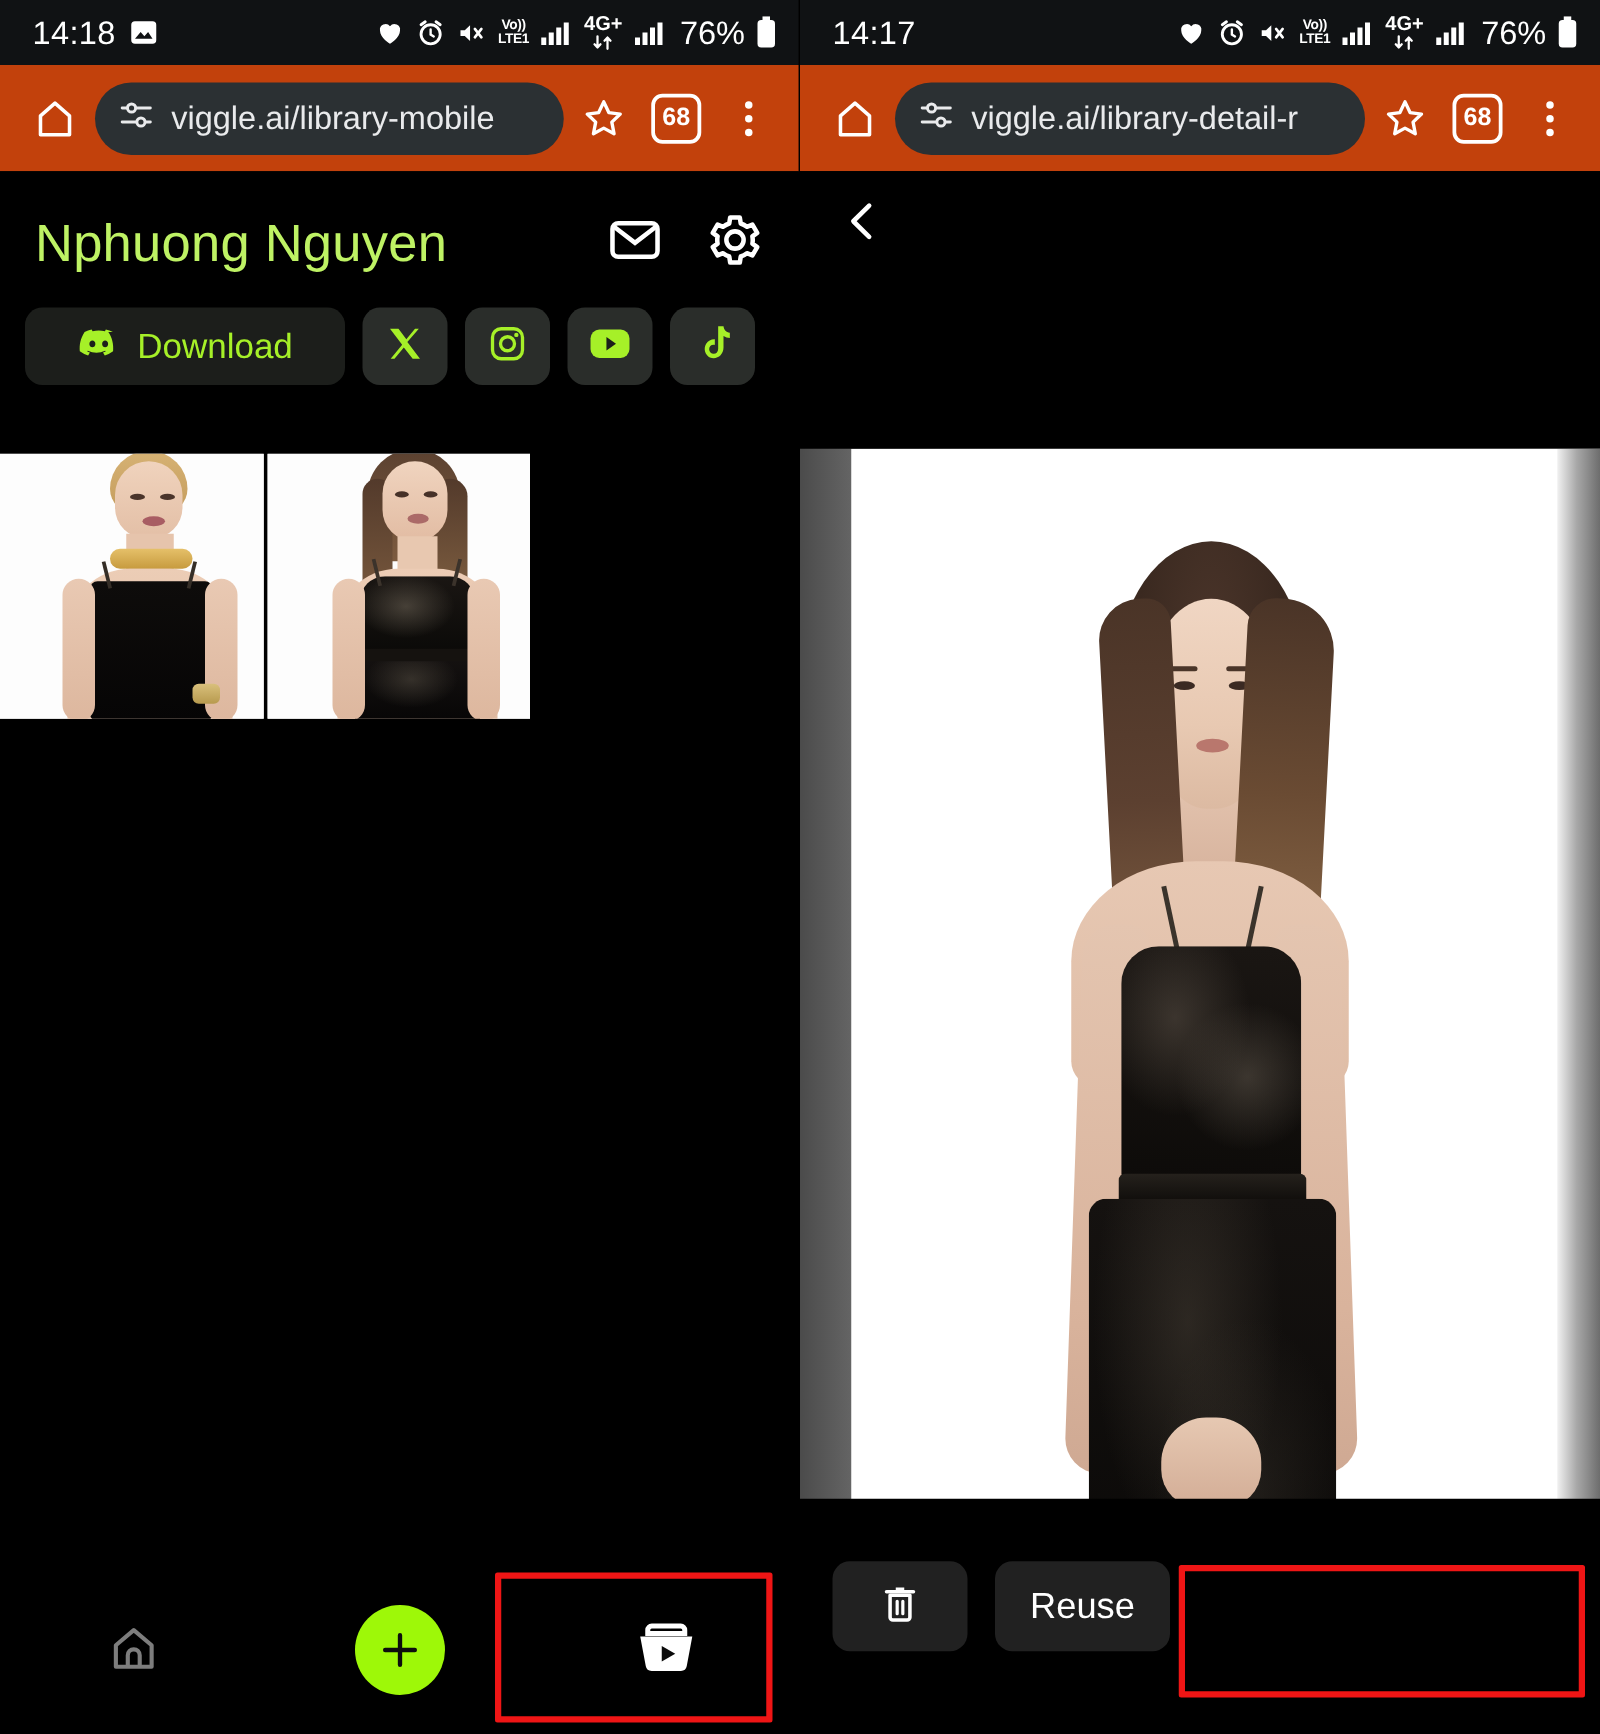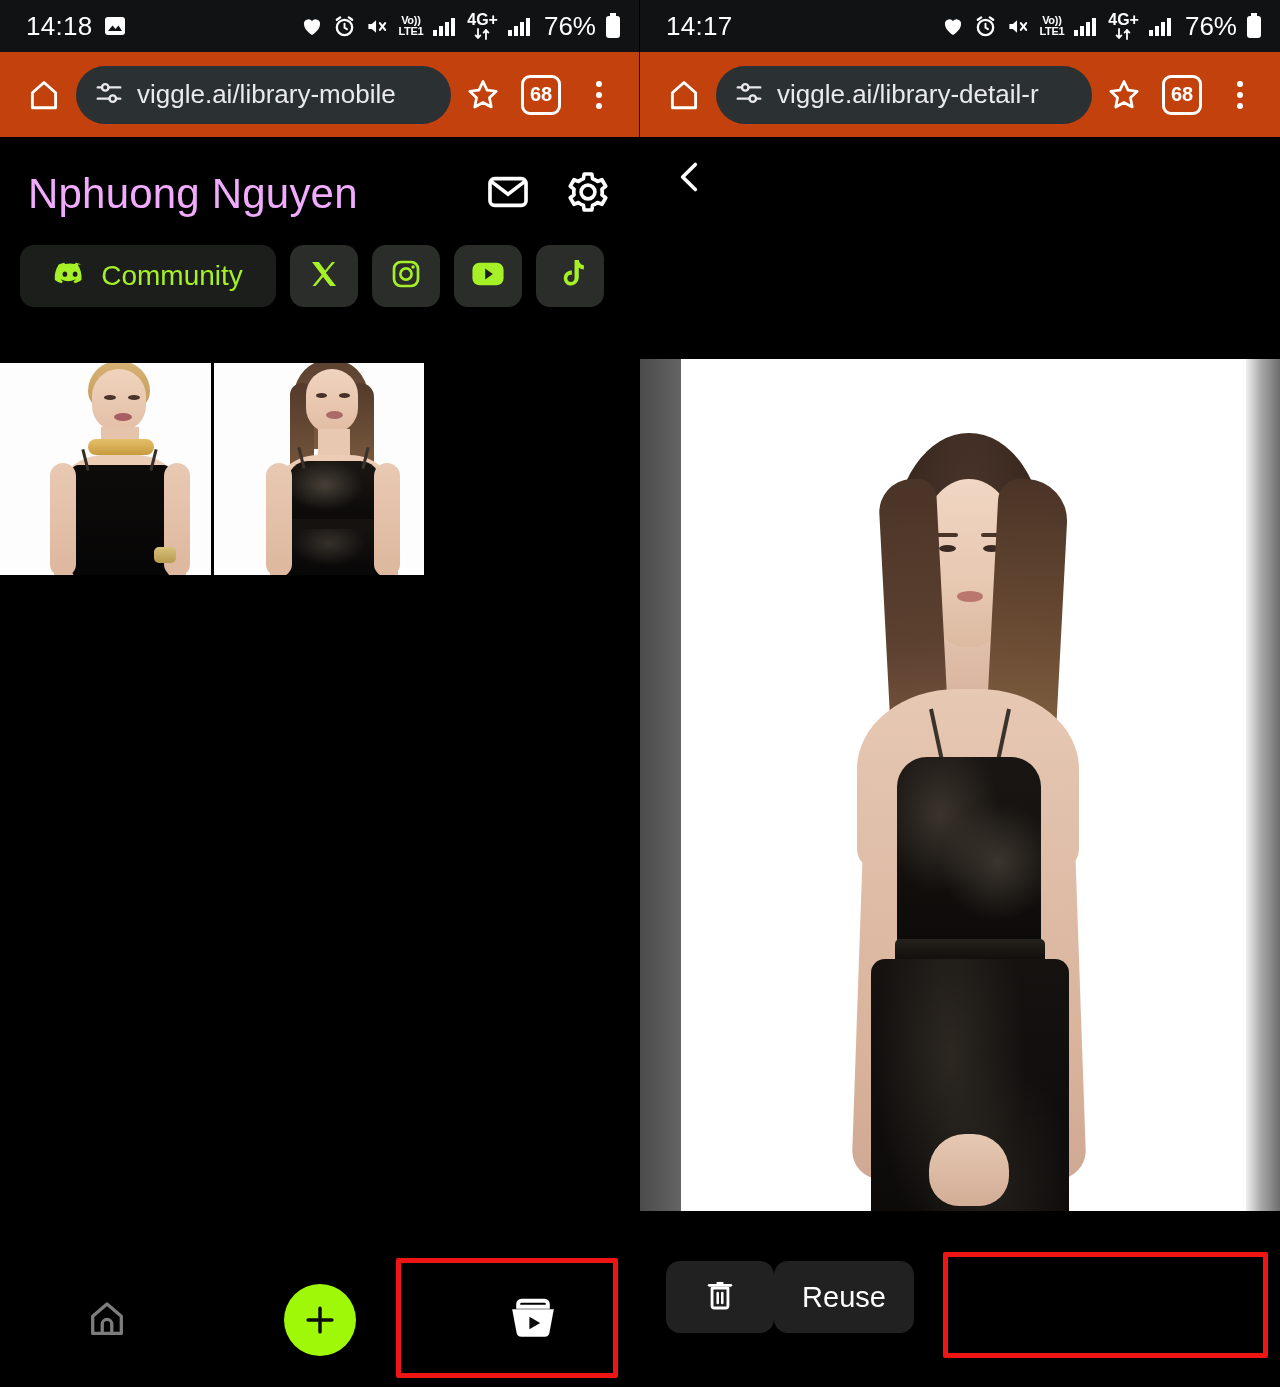--- a/index.html
+++ b/index.html
@@ -61,21 +61,21 @@
   }
   .kebab { display: flex; flex-direction: column; gap: 5px; align-items: center; }
   .kebab span { width: 6px; height: 6px; background: #fff; border-radius: 50%; display: block; }
 
   
   .app { position: absolute; top: 137px; left: 0; right: 0; bottom: 0; background: #000; }
   .profile-row {
     display: flex; align-items: center;
     padding: 32px 28px 0 28px;
   }
-  .username { color: #f0abfc; font-size: 42px; font-weight: 400; letter-spacing: .2px; }
+  .username { color: #bef264; font-size: 42px; font-weight: 400; letter-spacing: .2px; }
   .profile-actions { margin-left: auto; display: flex; align-items: center; gap: 34px; }
 
   .social-row { display: flex; align-items: center; gap: 14px; padding: 26px 20px 0 20px; }
   .social-community {
     height: 62px; min-width: 256px;
     background: #1c1e1b; border-radius: 14px;
     display: flex; align-items: center; justify-content: center; gap: 14px;
     padding: 0 22px;
   }
   .social-community .lbl { color: #a6f028; font-size: 28px; }
@@ -215,24 +215,24 @@
   }
   .strap {
     position: absolute; width: 4px; height: 76px;
     background: #3a332b; transform-origin: top center;
   }
   .strap.l { left: 248px; top: 350px; transform: rotate(-12deg); }
   .strap.r { left: 326px; top: 350px; transform: rotate(12deg); }
 
   
   .actionbar {
-    position: absolute; left: 0; right: 0; bottom: 4px; height: 172px;
+    position: absolute; left: 0; right: 0; bottom: 16px; height: 172px;
     background: #000;
     display: flex; align-items: center;
-    padding: 0 26px; 
+    padding: 0 26px; gap: 22px;
   }
   .btn-icon {
     width: 108px; height: 72px; background: #212121; border-radius: 14px;
     display: flex; align-items: center; justify-content: center;
   }
   .btn-reuse {
     width: 140px; height: 72px; background: #212121; border-radius: 14px;
     display: flex; align-items: center; justify-content: center;
     color: #fff; font-size: 29px;
   }
@@ -371,21 +371,21 @@
         </div>
       </div>
 
       <div class="social-row">
         <div class="social-community">
           <span>
             <svg width="34" height="26" viewBox="0 0 24 18">
                 <path d="M20 2.3A16 16 0 0 0 16 1l-.5 1a14 14 0 0 0-7 0L8 1a16 16 0 0 0-4 1.3C1.6 6 1 9.6 1.3 13.2A16 16 0 0 0 6 15.6l1-1.6a10 10 0 0 1-1.6-.8l.4-.3a11.4 11.4 0 0 0 9.8 0l.4.3c-.5.3-1 .6-1.6.8l1 1.6a16 16 0 0 0 4.7-2.4c.4-4.2-.6-7.8-2.7-10.9zM8.4 11c-.9 0-1.7-.85-1.7-1.9S7.5 7.2 8.4 7.2s1.7.85 1.7 1.9S9.3 11 8.4 11zm7.2 0c-.9 0-1.7-.85-1.7-1.9s.8-1.9 1.7-1.9 1.7.85 1.7 1.9S16.5 11 15.6 11z" fill="#a6f028"></path>
               </svg>
           </span>
-          <span class="lbl">Community</span>
+          <span class="lbl">Download</span>
         </div>
 
         <div class="social-sq">
           <span>
             <svg width="32" height="32" viewBox="0 0 24 24">
                 <path d="M3 3l7.3 9.6L3.4 21h2.3l5.6-6.8L16.6 21H21l-7.6-10L20.3 3H18l-5.2 6.3L8.1 3z" fill="#a6f028"></path>
               </svg>
           </span>
         </div>
         <div class="social-sq">

